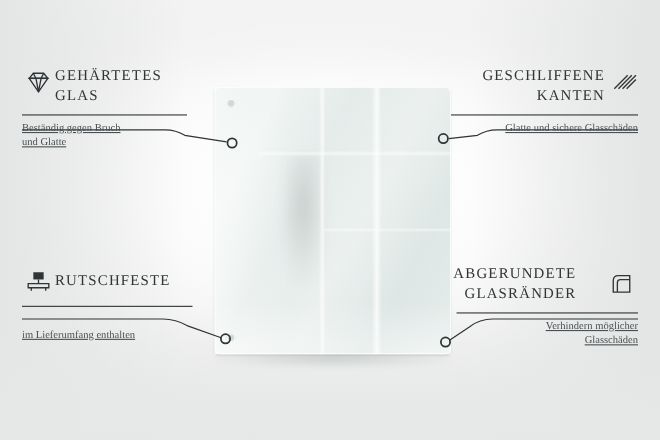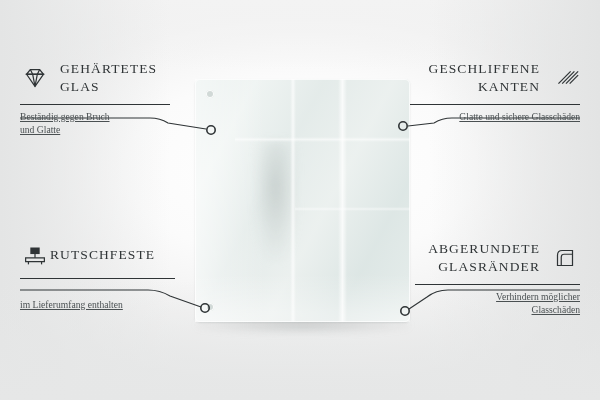--- a/index.html
+++ b/index.html
@@ -210,21 +210,21 @@
     <circle cx="403" cy="126" r="4.2" fill="none" stroke="#2f3436" stroke-width="1.6"></circle>
 
     <path d="M20 290 L148 290 Q160 290 170 296 L201 307" fill="none" stroke="#2f3436" stroke-width="1.1"></path>
     <circle cx="205" cy="308" r="4.2" fill="none" stroke="#2f3436" stroke-width="1.6"></circle>
 
     <path d="M580 290 L448 290 Q436 290 427 297 L409 309" fill="none" stroke="#2f3436" stroke-width="1.1"></path>
     <circle cx="405" cy="311" r="4.2" fill="none" stroke="#2f3436" stroke-width="1.6"></circle>
   </svg>
 
   <div class="callout c-left" style="left:20px; top:60px; width:150px;">
-    <div style="display:flex; align-items:center; gap:10px;">
+    <div style="display:flex; ">
       <span class="cal-icon" style="position:relative; flex:0 0 auto;">
         <svg viewBox="0 0 32 32" width="30" height="30" fill="none" stroke="#2f3436" stroke-width="1.3">
           <path d="M7 12 L16 25 L25 12 Z"></path>
           <path d="M7 12 L11 7 L21 7 L25 12 Z"></path>
           <path d="M11 7 L13.5 12 L16 25 L18.5 12 L21 7"></path>
           <path d="M7 12 L25 12"></path>
         </svg>
       </span>
       <span class="callout-title">
         <span>GEHÄRTETES</span><br>
@@ -232,21 +232,21 @@
       </span>
     </div>
     <div class="callout-rule" style="margin-top:8px; width:150px;"></div>
     <div class="callout-desc">
       <span>Beständig gegen Bruch</span><br>
       <span>und Glatte</span>
     </div>
   </div>
 
   <div class="callout c-right" style="right:20px; top:60px; width:170px;">
-    <div style="display:flex; align-items:center; gap:10px; justify-content:flex-end;">
+    <div style="display:flex; align-items:flex-start; justify-content:flex-end;">
       <span class="callout-title">
         <span>GESCHLIFFENE</span><br>
         <span>KANTEN</span>
       </span>
       <span class="cal-icon" style="position:relative; flex:0 0 auto;">
         <svg viewBox="0 0 32 32" width="30" height="30" fill="none" stroke="#2f3436" stroke-width="1.3">
           <path d="M9 22 L22 9"></path>
           <path d="M13 22 L26 9"></path>
           <path d="M17 22 L30 9"></path>
           <path d="M21 22 L30 13"></path>
@@ -275,21 +275,21 @@
       </span>
     </div>
     <div class="callout-rule" style="margin-top:8px; width:155px;"></div>
     <div class="callout-desc">
       <br>
       <span>im Lieferumfang enthalten</span>
     </div>
   </div>
 
   <div class="callout c-right" style="right:20px; top:240px; width:165px;">
-    <div style="display:flex; align-items:center; gap:10px; justify-content:flex-end;">
+    <div style="display:flex; align-items:center; gap:26px; justify-content:flex-end;">
       <span class="callout-title">
         <span>ABGERUNDETE</span><br>
         <span>GLASRÄNDER</span>
       </span>
       <span class="cal-icon" style="position:relative; flex:0 0 auto;">
         <svg viewBox="0 0 32 32" width="30" height="30" fill="none" stroke="#2f3436" stroke-width="1.3">
           <path d="M8 24 L8 13 Q8 8 13 8 L24 8 L24 24 Z"></path>
           <path d="M12 24 L12 15 Q12 12 15 12 L24 12"></path>
         </svg>
       </span>

